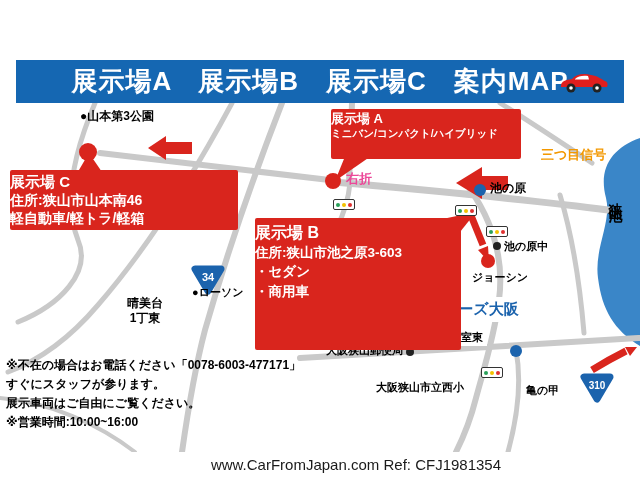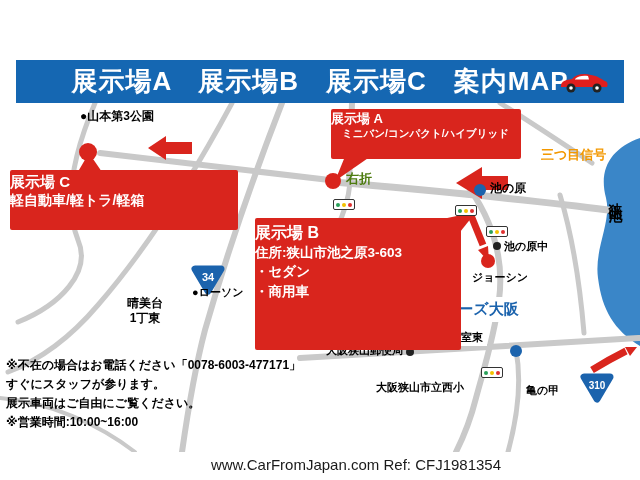--- a/index.html
+++ b/index.html
@@ -7,33 +7,33 @@
   .canvas{position:relative;width:640px;height:480px;background:#fff;overflow:hidden;}
   
   .header{position:absolute;left:16px;top:60px;width:608px;height:43px;background:#1567b2;z-index:5;
           display:flex;align-items:center;justify-content:center;}
   .header .title{color:#fff;font-weight:bold;font-size:26px;letter-spacing:1px;white-space:nowrap;}
   .header .car{position:absolute;right:14px;top:9px;}
   
   .mapsvg{position:absolute;left:0;top:0;z-index:1;}
   
   .lbl{position:absolute;color:#000;font-weight:bold;white-space:nowrap;z-index:3;}
-  .red{color:#4d7c0f;}
+  .red{color:#ec4899;}
   .orange{color:#f39800;}
   .blue{color:#1b63ad;}
   .vtext{writing-mode:vertical-rl;letter-spacing:3px;}
   .wbox{position:absolute;background:#fff;padding:1px 4px;z-index:3;font-weight:bold;text-align:center;
         white-space:nowrap;line-height:1.25;}
   
   .callout{position:absolute;background:#d9251d;color:#fff;z-index:4;text-align:left;font-weight:bold;
            border-radius:2px;}
   .co-a{left:331px;top:109px;width:190px;height:48px;padding-top:2px;}
   .co-a .t{font-size:13px;line-height:15px;}
   .co-a .ad{font-size:12px;line-height:15px;}
-  .co-a .vh{font-size:10.5px;line-height:15px;margin-left:11px;}
+  .co-a .vh{font-size:10.5px;line-height:15px;}
   .co-c{left:10px;top:170px;width:228px;height:57px;padding-top:3px;}
   .co-c .t{font-size:15px;line-height:18px;}
   .co-c .ad,.co-c .vh{font-size:14px;line-height:18px;}
   .co-b{left:255px;top:218px;width:206px;height:127px;padding-top:5px;}
   .co-b .t{font-size:16px;line-height:20px;}
   .co-b .ad{font-size:13.5px;line-height:19px;}
   .co-b .vh{font-size:13.5px;line-height:20px;}
   
   .tl{position:absolute;width:20px;height:9px;background:#fff;border:1px solid #333;border-radius:2px;
       display:flex;align-items:center;justify-content:space-evenly;z-index:2;}
@@ -139,20 +139,21 @@
       <i class="r"></i>
     </div>
 
   <div class="callout co-a">
     <div class="t">展示場 A</div>
     <div class="vh">ミニバン/コンパクト/ハイブリッド</div>
   </div>
 
   <div class="callout co-c">
     <div class="t">展示場 C</div>
+    <div class="ad">住所:狭山市山本南46</div>
     <div class="vh">軽自動車/軽トラ/軽箱</div>
   </div>
 
   <div class="callout co-b">
     <div class="t">展示場 B</div>
     <div class="ad">住所:狭山市池之原3-603</div>
     <div class="vh">・セダン</div>
     <div class="vh">・商用車</div>
   </div>
 

